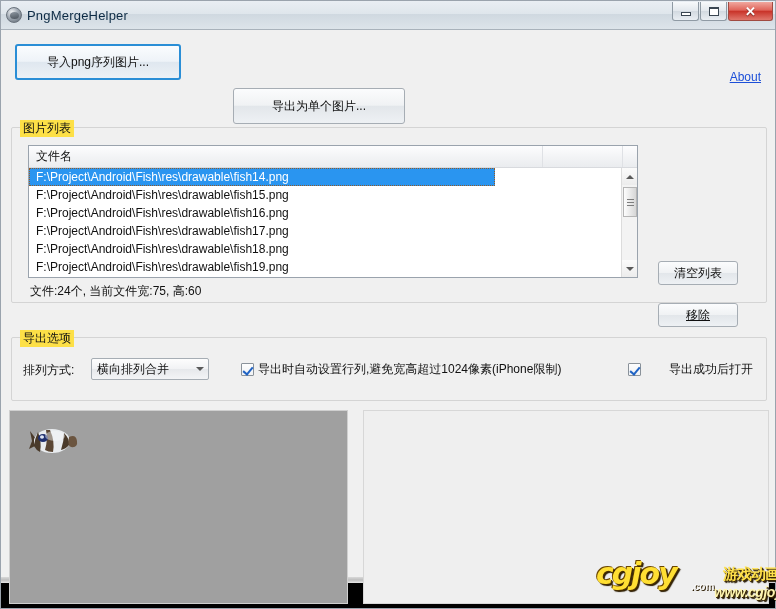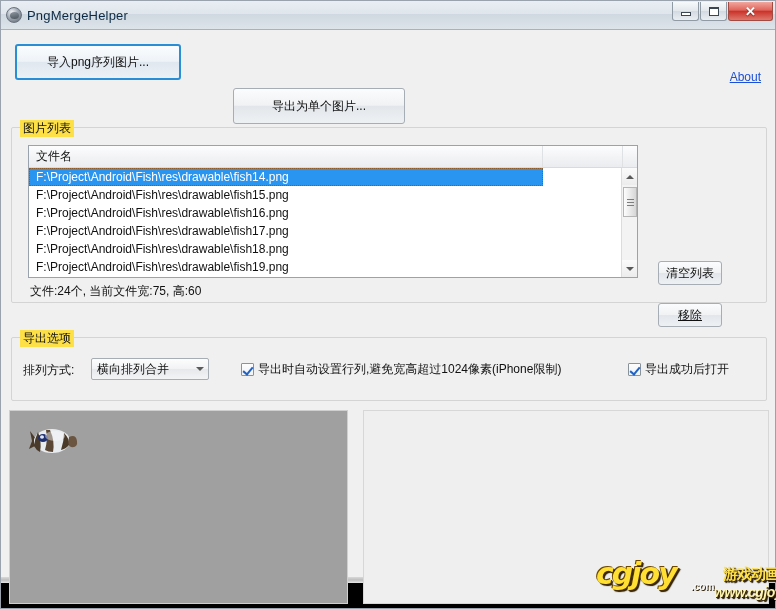--- a/index.html
+++ b/index.html
@@ -105,21 +105,21 @@
     border-right:1px solid #dfe1e5;box-sizing:border-box;font-size:12px;color:#111;
   }
   .lv-col.c1{width:514px;}
   .lv-col.c2{width:80px;}
   .lv-rows{flex:1 1 auto;position:relative;overflow:hidden;}
   .lv-row{
     height:18px;line-height:18px;padding-left:7px;
     font-size:12px;color:#111;white-space:nowrap;box-sizing:border-box;
   }
   .lv-row.selected{
-    background:#2a95f0;color:#fff;width:514px;
+    background:#2a95f0;color:#fff;width:466px;
     outline:1px dotted #8f5a2a;outline-offset:-1px;
   }
   .scrollbar{
     position:absolute;right:0;top:0;width:16px;height:100%;
     background:#f3f3f3;border-left:1px solid #dcdcdc;box-sizing:border-box;
   }
   .sb-arrow{
     width:16px;height:17px;box-sizing:border-box;
     display:flex;align-items:center;justify-content:center;
     background:linear-gradient(to bottom,#fbfbfb,#ececec);
@@ -131,38 +131,38 @@
     position:absolute;left:1px;top:19px;width:14px;height:30px;
     background:linear-gradient(to right,#fdfdfd,#eaeaea,#d6d6d6);
     border:1px solid #b5b5b5;box-sizing:border-box;
     display:flex;align-items:center;justify-content:center;
   }
   .grip{width:7px;height:7px;background:
      linear-gradient(to bottom,#7d7d7d 1px,transparent 1px) 0 0/7px 3px repeat;}
   .status-line{
     position:absolute;left:18px;top:155px;font-size:12px;color:#111;white-space:nowrap;
   }
-  .side-btn{position:absolute;width:64px;height:24px;}
+  .side-btn{position:absolute;width:80px;height:24px;}
   #btn-clear{left:646px;top:133px;}
   #btn-remove{left:646px;top:175px;text-decoration:underline;}
   
   .opt-label{position:absolute;left:22px;top:332px;font-size:12px;color:#111;}
   .combo{
     position:absolute;left:90px;top:328px;width:118px;height:22px;
     background:linear-gradient(to bottom,#fdfdfd,#f1f2f4 50%,#e6e8eb 51%,#f3f4f6);
     border:1px solid #a6adb4;border-radius:2px;box-sizing:border-box;
     display:flex;align-items:center;gap:20px;
   }
   .combo-text{padding-left:5px;font-size:12px;color:#111;white-space:nowrap;flex:1 1 auto;}
   .combo-arrow{
     width:17px;display:flex;align-items:center;justify-content:center;flex:0 0 17px;
   }
   .checkbox-wrap{position:absolute;display:flex;align-items:center;white-space:nowrap;}
   #chk-auto{left:240px;top:331px;}
-  #chk-open{left:627px;top:331px;}
+  #chk-open{left:627px;top:331px;gap:24px;}
   .cb{
     width:13px;height:13px;flex:0 0 13px;margin-right:4px;
     background:linear-gradient(to bottom,#fdfdfd,#f0f2f4);
     border:1px solid #8a929a;box-sizing:border-box;
     position:relative;border-radius:1px;
   }
   .cb:after{
     content:"";position:absolute;left:3px;top:1px;width:4px;height:8px;
     border:solid #2063c4;border-width:0 2px 2px 0;transform:rotate(40deg);
   }

